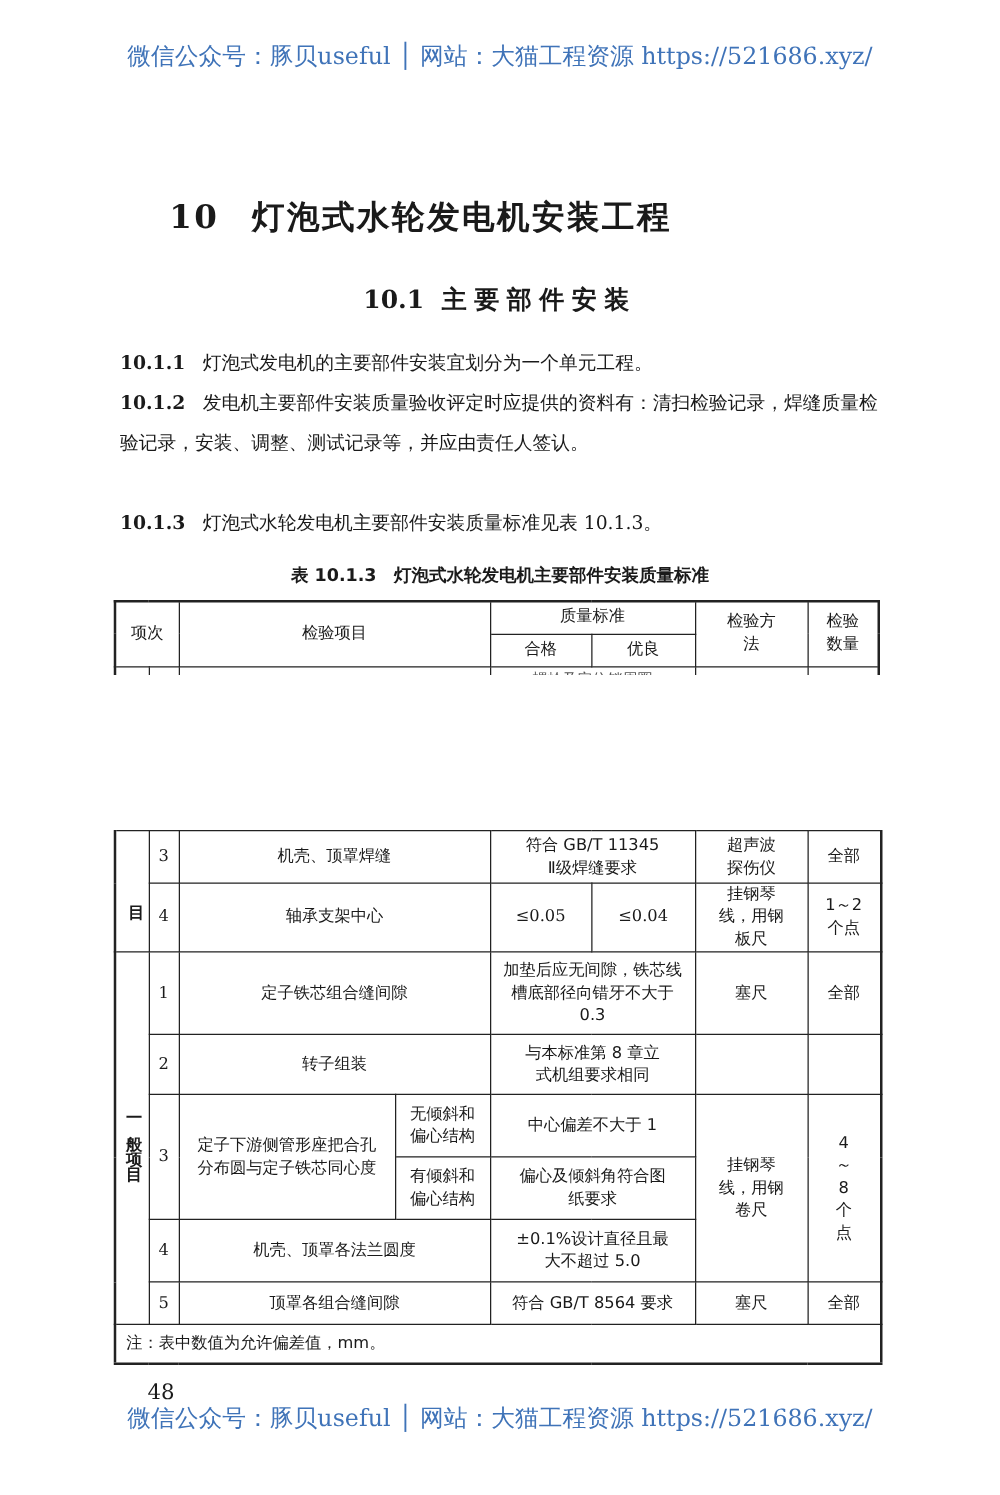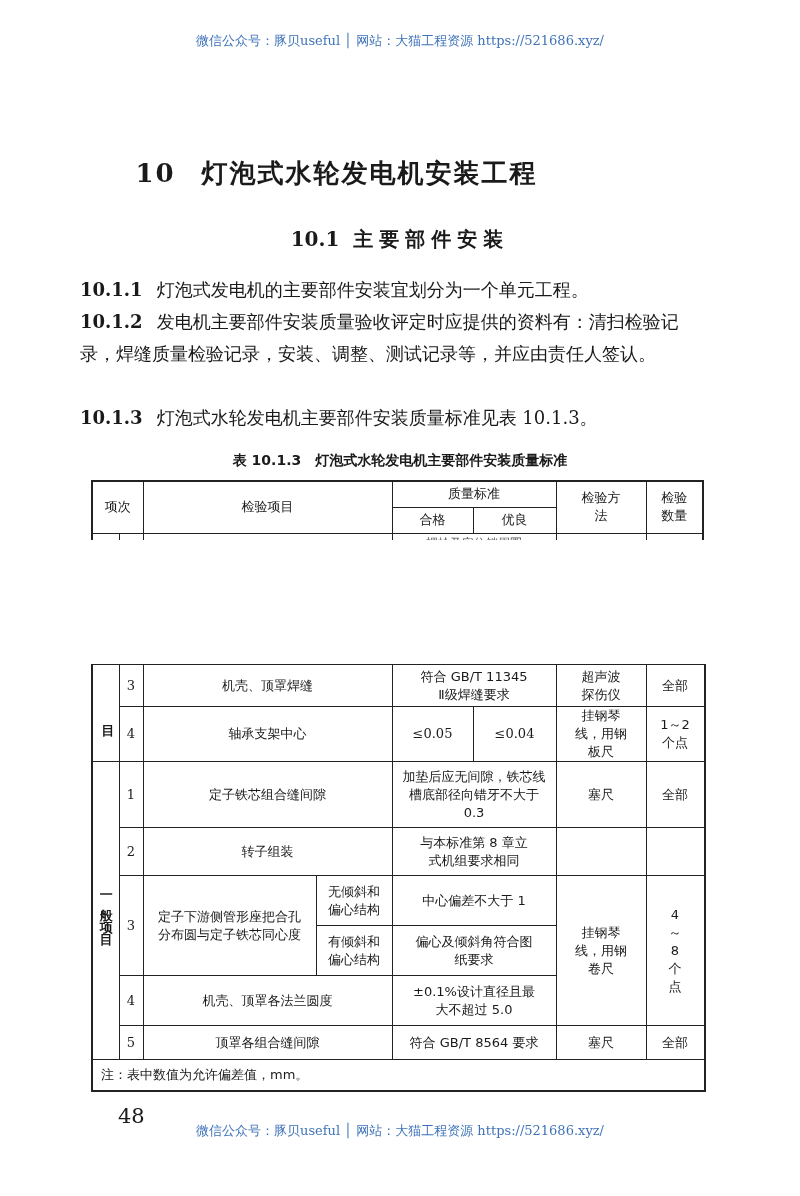--- a/index.html
+++ b/index.html
@@ -3,38 +3,38 @@
 <meta charset="utf-8">
 <style>
   html, body { margin: 0; padding: 0; }
   body {
     width: 800px; height: 1196px; background: #ffffff; position: relative; overflow: hidden;
     font-family: "DejaVu Serif", "Liberation Serif", serif; color: #1a1a1a;
   }
   .watermark {
     position: absolute; left: 0; width: 800px; text-align: center;
     font-family: "DejaVu Serif", "Liberation Serif", serif;
-    font-size: 13px; color: #3f73b8; letter-spacing: 0px; white-space: nowrap;
+    font-size: 19px; color: #3f73b8; letter-spacing: 0px; white-space: nowrap;
   }
   .wm-top { top: 32px; }
   .wm-bottom { top: 1122px; }
   .chapter-title {
     position: absolute; top: 156px; left: 0; width: 673px; text-align: center;
     font-family: "DejaVu Sans", "Liberation Sans", sans-serif; font-weight: bold;
     font-size: 26px; letter-spacing: 2px;
   }
   .chapter-title .num { margin-right: 26px; font-family: "DejaVu Serif", serif; }
   .section-title {
     position: absolute; top: 226px; left: 0; width: 800px; text-align: center;
     font-family: "DejaVu Sans", "Liberation Sans", sans-serif; font-weight: bold;
     font-size: 20px; letter-spacing: 6px;
   }
   .section-title .num { margin-right: 14px; letter-spacing: 0; font-family: "DejaVu Serif", serif; }
   .para {
-    position: absolute; left: 80px; width: 616px; font-size: 18px; line-height: 32px;
+    position: absolute; left: 96px; width: 616px; font-size: 15px; line-height: 32px;
   }
   .para .clause { font-weight: bold; font-family: "DejaVu Serif", serif; margin-right: 14px; }
   .p1 { top: 274px; }
   .p2 { top: 306px; }
   .p3 { top: 402px; }
   .table-caption {
     position: absolute; top: 452px; left: 0; width: 800px; text-align: center;
     font-family: "DejaVu Sans", "Liberation Sans", sans-serif; font-weight: bold; font-size: 14px;
   }
   .table-caption .num { margin-right: 14px; }
@@ -45,21 +45,21 @@
   table.std td {
     border: 1px solid #222; text-align: center; vertical-align: middle; padding: 0 2px; line-height: 18px;
   }
   .t-top { top: 480px; border: 2px solid #222; border-bottom: none; }
   .t-bottom { top: 664px; border: 2px solid #222; border-top: none; }
   .cut-clip { position: absolute; left: 0; top: 540px; width: 800px; height: 124px; background: #fff; }
   .num-cell { font-family: "DejaVu Serif", serif; font-size: 13px; }
   .vert { writing-mode: vertical-rl; text-orientation: upright; letter-spacing: 12px; font-weight: bold; }
   .note-cell { text-align: left !important; padding-left: 8px !important; height: 30px; }
   .page-num {
-    position: absolute; top: 1104px; left: 118px; font-family: "DejaVu Serif", serif; font-size: 21px;
+    position: absolute; top: 1104px; left: 118px; font-family: "DejaVu Serif", serif; font-size: 17px;
   }
 </style>
 </head>
 <body>
 
 <div class="watermark wm-top">微信公众号：豚贝useful │ 网站：大猫工程资源 https://521686.xyz/</div>
 
 <div class="chapter-title">
   <span class="num">10</span><span>灯泡式水轮发电机安装工程</span>
 </div>

